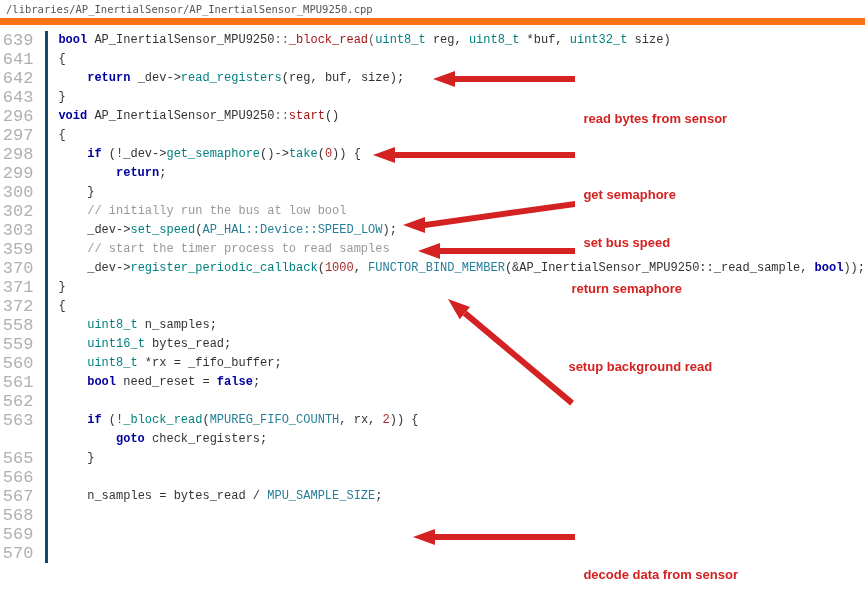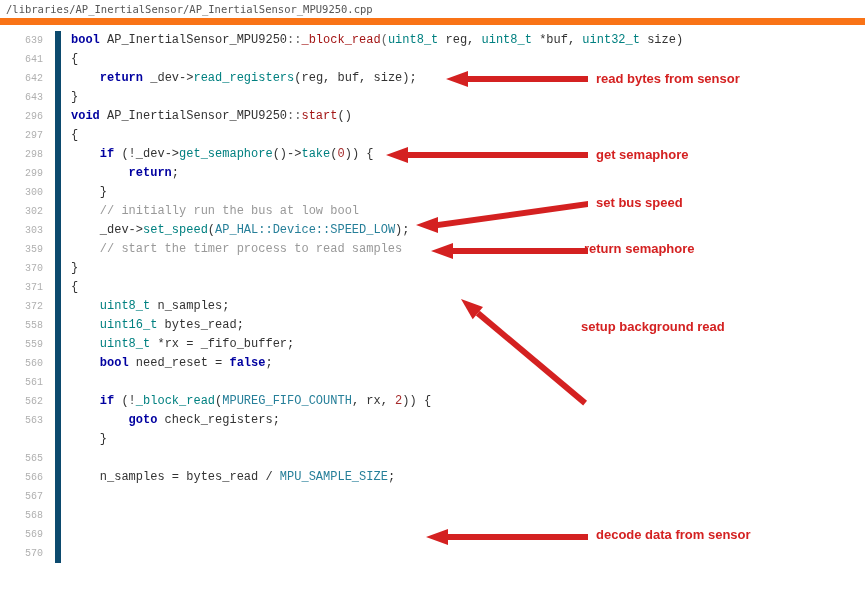--- a/index.html
+++ b/index.html
@@ -27,25 +27,25 @@
   .gutter {
     width: 55px;
     text-align: right;
     color: #b0b0b0;
     user-select: none;
     padding-right: 12px;
   }
   .gutter div {
     height: 19px;
     line-height: 19px;
-    font-size: 10px;
+    font-size: 17px;
   }
   .code {
     flex: 1;
-    border-left: 6px solid #0c4a6e;
+    border-left: 3px solid #0c4a6e;
     padding-left: 10px;
     position: relative;
   }
   .line {
     height: 19px;
     line-height: 19px;
     white-space: pre;
   }
   .kw { color: #0000a0; font-weight: bold; }
   .type { color: #008080; }
@@ -76,20 +76,21 @@
     height: 6px;
     background: #d42121;
   }
   .annot-label {
     position: absolute;
     color: #d42121;
     font-family: Arial, sans-serif;
     font-weight: bold;
     font-size: 13px;
     white-space: nowrap;
+    margin-top: 40px;
   }
 </style>
 </head>
 <body>
 
 <div class="filepath">/libraries/AP_InertialSensor/AP_InertialSensor_MPU9250.cpp</div>
 
 <div class="code-area">
   <div class="gutter">
     <div>639</div>
@@ -142,20 +143,21 @@
 
     <div class="line">    <span>}</span></div>
 
     <div class="line">    <span class="comment">// initially run the bus at low bool</span></div>
 
     <div class="line">    <span>_dev-&gt;</span><span class="called">set_speed</span><span>(</span><span class="const">AP_HAL::Device::SPEED_LOW</span><span>);</span></div>
 
 
     <div class="line">    <span class="comment">// start the timer process to read samples</span></div>
 
+    <div class="line">    <span>_dev-&gt;</span><span class="called">register_periodic_callback</span><span>(</span><span class="num">1000</span><span>, </span><span class="const">FUNCTOR_BIND_MEMBER</span><span>(&amp;AP_InertialSensor_MPU9250::_read_sample, </span><span class="kw">bool</span><span>));</span></div>
 
     <div class="line"><span>}</span></div>
 
 
     <div class="line"><span>{</span></div>
 
     <div class="line">    <span class="type">uint8_t</span><span> n_samples;</span></div>
 
     <div class="line">    <span class="type">uint16_t</span><span> bytes_read;</span></div>
 

